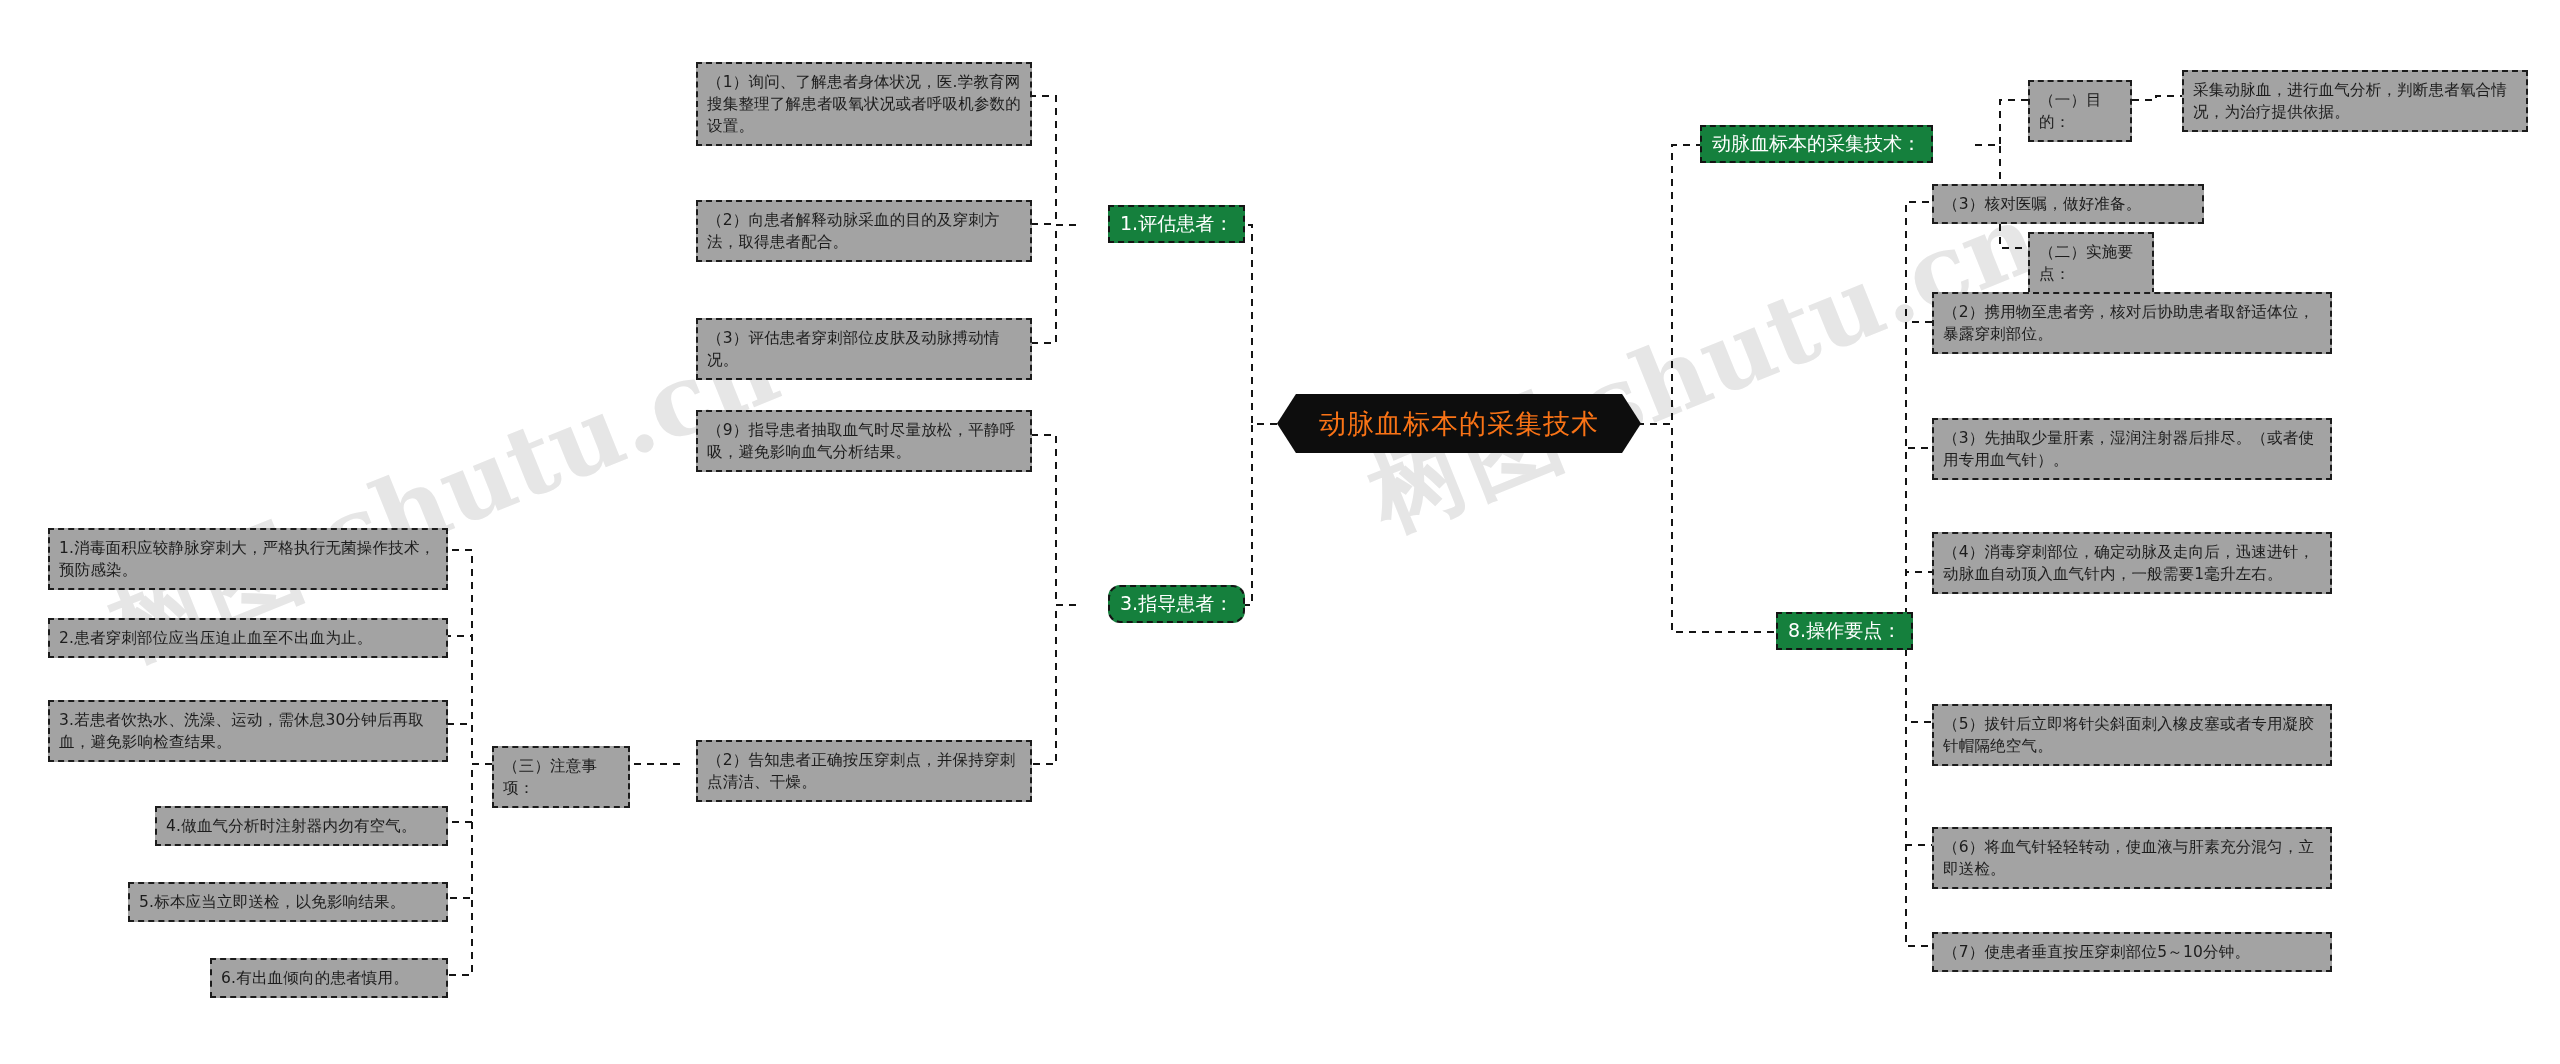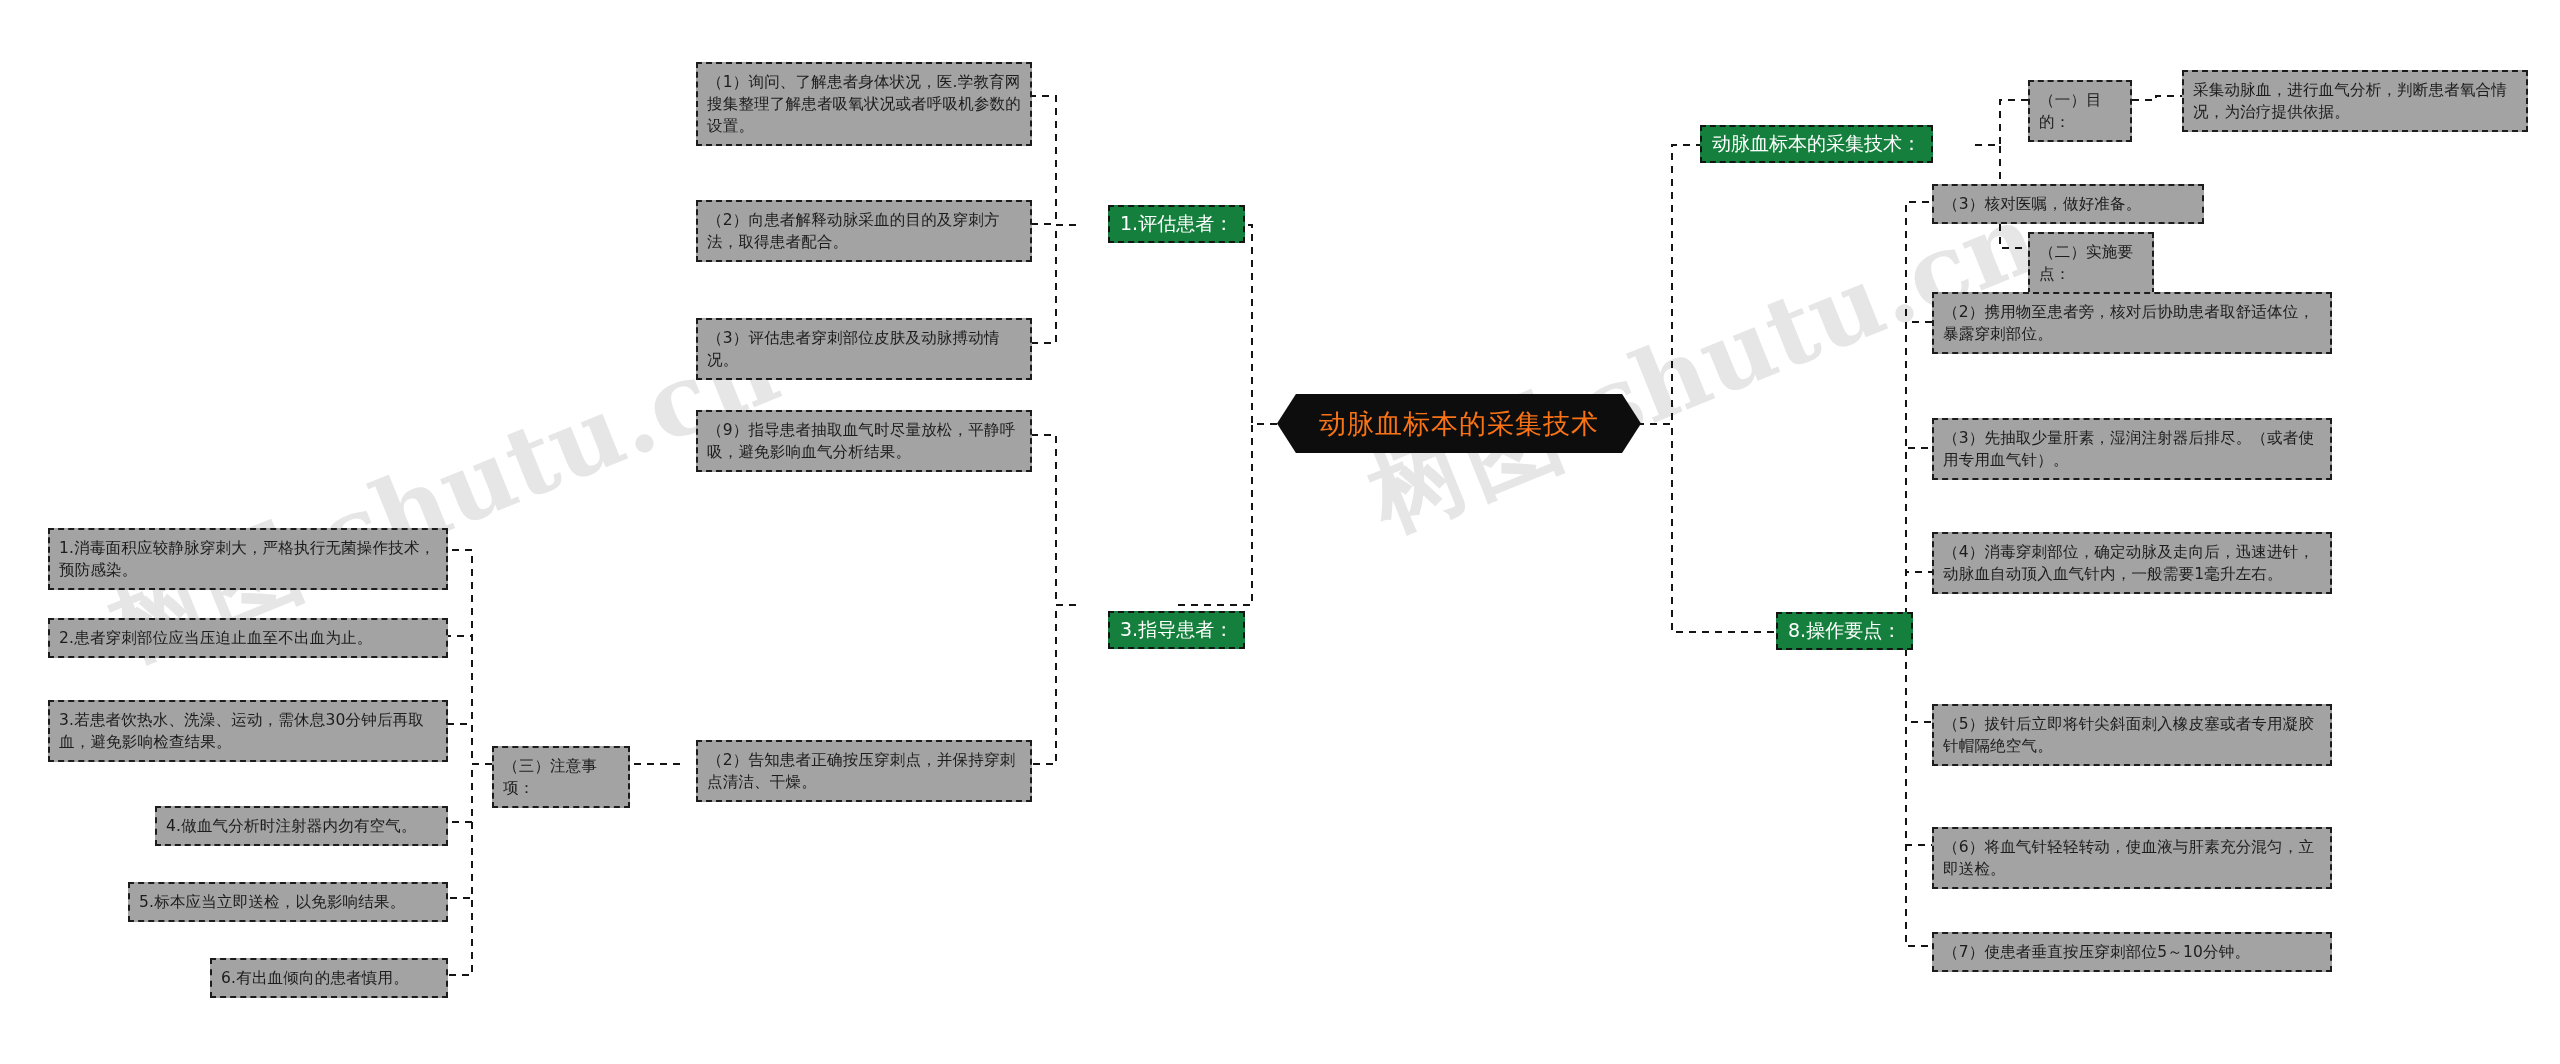--- a/index.html
+++ b/index.html
@@ -156,21 +156,21 @@
 <div class="node dashed" style="left:1932px; top:932px; width:400px;">（7）使患者垂直按压穿刺部位5～10分钟。</div>
 
 <div class="node blue" style="left:1108px; top:205px;">1.评估患者：</div>
 
 <div class="node dashed" style="left:696px; top:62px; width:336px;">（1）询问、了解患者身体状况，医.学教育网搜集整理了解患者吸氧状况或者呼吸机参数的设置。</div>
 
 <div class="node dashed" style="left:696px; top:200px; width:336px;">（2）向患者解释动脉采血的目的及穿刺方法，取得患者配合。</div>
 
 <div class="node dashed" style="left:696px; top:318px; width:336px;">（3）评估患者穿刺部位皮肤及动脉搏动情况。</div>
 
-<div class="node blue" style="left:1108px; top:611px;">3.指导患者：</div>
+<div class="node blue" style="left:1108px; top:585px;border-radius:12px;">3.指导患者：</div>
 
 <div class="node dashed" style="left:696px; top:410px; width:336px;">（9）指导患者抽取血气时尽量放松，平静呼吸，避免影响血气分析结果。</div>
 
 <div class="node dashed" style="left:696px; top:740px; width:336px;">（2）告知患者正确按压穿刺点，并保持穿刺点清洁、干燥。</div>
 
 <div class="node dashed" style="left:492px; top:746px; width:138px;">（三）注意事项：</div>
 
 <div class="node dashed" style="left:48px; top:528px; width:400px;">1.消毒面积应较静脉穿刺大，严格执行无菌操作技术，预防感染。</div>
 
 <div class="node dashed" style="left:48px; top:618px; width:400px;">2.患者穿刺部位应当压迫止血至不出血为止。</div>

